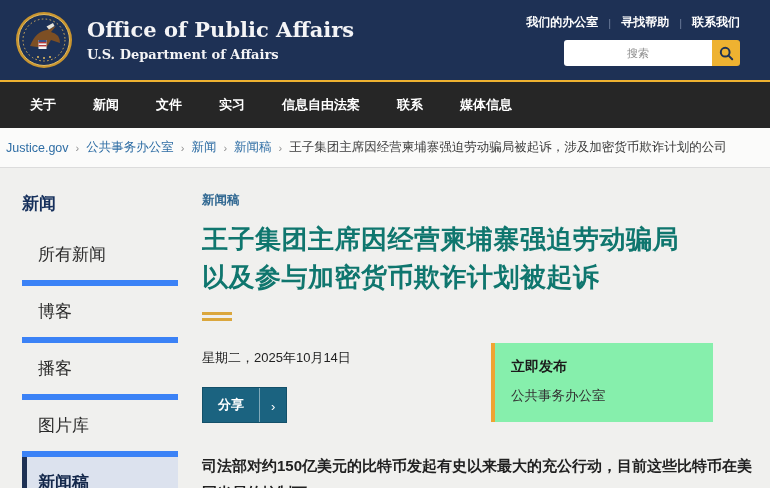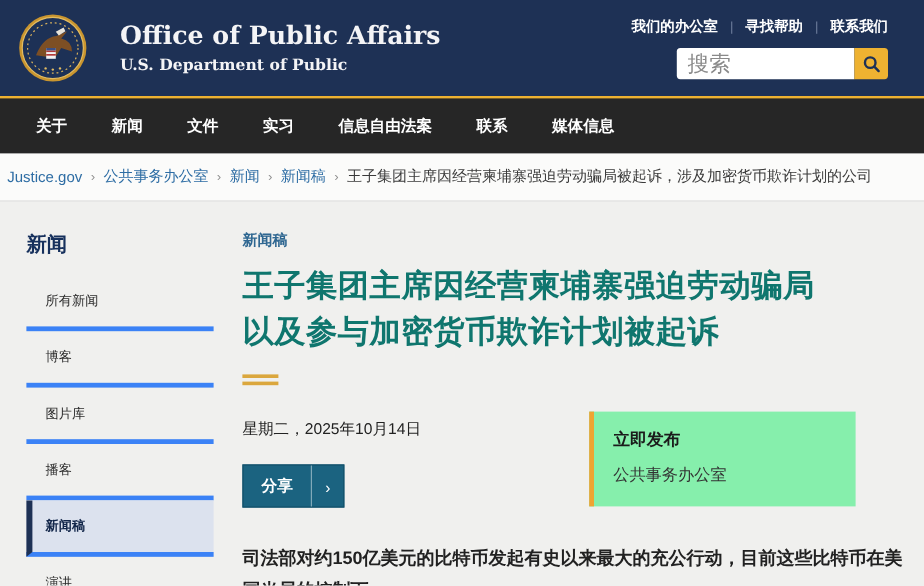--- a/index.html
+++ b/index.html
@@ -11,21 +11,21 @@
   }
   * { box-sizing: border-box; }
 
   
   .header {
     height: 80px;
     background: #1e3155;
     display: flex;
     align-items: center;
     padding: 0 30px 0 15px;
-    gap: 27px;
+    gap: 14px;
   }
   .seal { width: 58px; height: 58px; flex-shrink: 0; cursor: pointer; }
   .agency-titles { display: flex; flex-direction: column; color: #f4f4f6; }
   .agency-title {
     font-family: "DejaVu Serif", serif;
     font-size: 21px; font-weight: bold; line-height: 1.15;
   }
   .agency-subtitle {
     font-family: "DejaVu Serif", serif;
     font-size: 13px; font-weight: bold; margin-top: 4px;
@@ -37,22 +37,23 @@
   }
   .top-links { display: flex; align-items: center; gap: 10px; }
   .top-link { color: #ffffff; font-size: 12px; font-weight: 600; cursor: pointer; }
   .top-sep { color: #6e7e9d; font-size: 11px; }
   .search-bar { display: flex; height: 26px; width: 176px; }
   .search-input {
     flex: 1; min-width: 0;
     border: none; outline: none;
     border-radius: 3px 0 0 3px;
     padding: 0 9px;
-    font-size: 18px; color: #701a75;
+    font-size: 11px; color: #701a75;
     font-family: "Liberation Sans", sans-serif;
+    text-align: center;
   }
   .search-input::placeholder { color: #8a8a8a; }
   .search-btn {
     width: 28px; border: none;
     background: #eeb231;
     border-radius: 0 3px 3px 0;
     display: flex; align-items: center; justify-content: center;
     cursor: pointer; padding: 0;
   }
 
@@ -83,22 +84,22 @@
   .content {
     display: flex;
     padding: 24px 15px 0 22px;
     gap: 24px;
   }
   .sidebar { width: 156px; flex-shrink: 0; }
   .sidebar-heading { font-size: 17px; font-weight: bold; color: #16305c; margin: 0 0 14px 0; }
   .sidebar-list { margin: 0; padding: 0; list-style: none; }
   .sidebar-item {
     padding: 14px 4px 14px 16px;
-    border-bottom: 4px solid #3b82f6;
-    font-size: 11px; color: #2b2b2b;
+    border-bottom: 6px solid #3b82f6;
+    font-size: 17px; color: #2b2b2b;
     cursor: pointer;
   }
   .sidebar-item.active {
     background: #dce2ee;
     border-left: 5px solid #1e3155;
     padding-left: 11px;
     font-weight: bold; color: #14284b;
   }
 
   .main { flex: 1; min-width: 0; }
@@ -163,21 +164,21 @@
       <rect x="23.5" y="31" width="8" height="1.4" fill="#b23a3a"></rect>
       <rect x="23.5" y="34" width="8" height="1.4" fill="#b23a3a"></rect>
       <rect x="23.5" y="29" width="8" height="2" fill="#3a4f86"></rect>
       <circle cx="23" cy="46" r="1" fill="#e3bc62"></circle>
       <circle cx="29" cy="47" r="1" fill="#e3bc62"></circle>
       <circle cx="35" cy="46" r="1" fill="#e3bc62"></circle>
     </svg>
   </div>
   <div class="agency-titles">
     <div class="agency-title">Office of Public Affairs</div>
-    <div class="agency-subtitle">U.S. Department of Public</div>
+    <div class="agency-subtitle">U.S. Department of Affairs</div>
   </div>
   <div class="header-right">
     <div class="top-links">
       <span class="top-link">我们的办公室</span>
       <span class="top-sep">|</span>
       <span class="top-link">寻找帮助</span>
       <span class="top-sep">|</span>
       <span class="top-link">联系我们</span>
     </div>
     <div class="search-bar">
@@ -216,22 +217,22 @@
   <span class="crumb-current">王子集团主席因经营柬埔寨强迫劳动骗局被起诉，涉及加密货币欺诈计划的公司</span>
 </div>
 
 <div class="content">
 
   <div class="sidebar">
     <h2 class="sidebar-heading">新闻</h2>
     <ul class="sidebar-list">
       <li class="sidebar-item">所有新闻</li>
       <li class="sidebar-item">博客</li>
+      <li class="sidebar-item">播客</li>
       <li class="sidebar-item">图片库</li>
-      <li class="sidebar-item">播客</li>
       <li class="sidebar-item active">新闻稿</li>
       <li class="sidebar-item">演讲</li>
     </ul>
   </div>
 
   <div class="main">
     <div class="eyebrow">新闻稿</div>
     <h1 class="article-title">王子集团主席因经营柬埔寨强迫劳动骗局以及参与加密货币欺诈计划被起诉</h1>
     <div class="gold-rule"></div>
 

